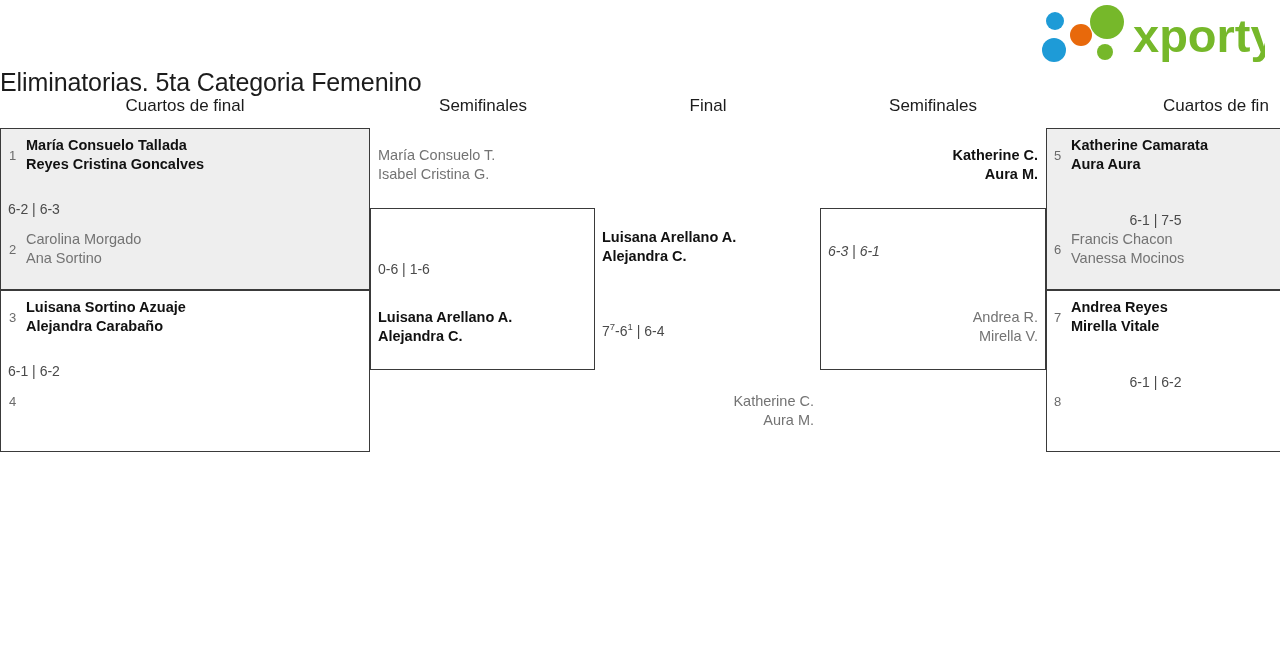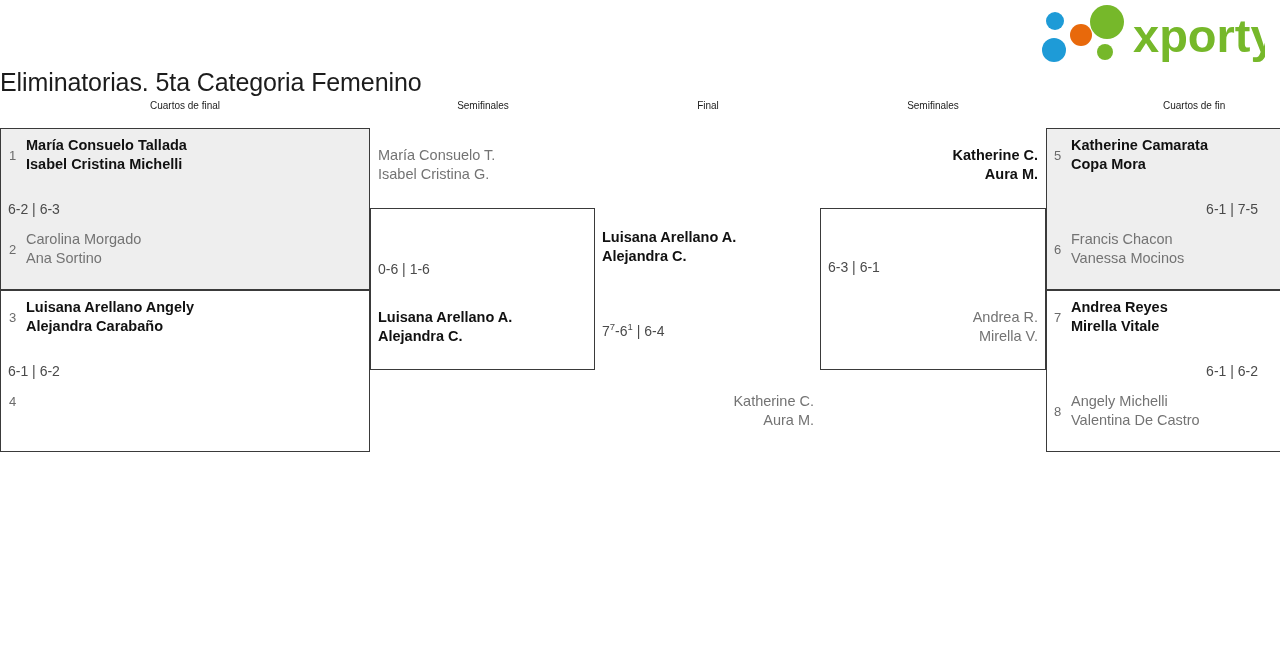--- a/index.html
+++ b/index.html
@@ -44,21 +44,21 @@
     right: 15px; top: 4px;
     width: 232px;
     height: 62px;
   }
   #brand-logo svg { display: block; }
 
   
   .round-header {
     position: absolute;
     top: 96px;
-    font-size: 10px;
+    font-size: 17px;
     font-weight: 400;
     color: #1c1c1c;
     text-align: center;
     white-space: nowrap;
     line-height: 20px;
   }
   #round-header-qf-left   { left: 0px;    width: 370px; }
   #round-header-sf-left   { left: 370px;  width: 226px; }
   #round-header-final     { left: 596px;  width: 224px; }
   #round-header-sf-right  { left: 820px;  width: 226px; }
@@ -109,21 +109,21 @@
     color: #4a4a4a;
     white-space: nowrap;
     line-height: 18px;
   }
   .score sup {
     font-size: 9.5px;
     vertical-align: super;
     line-height: 0;
   }
   .score.center { text-align: left; }
-  .score.right  { text-align: right; }
+  .score.right  { text-align: center; margin-top: 11px; }
 </style>
 </head>
 <body>
 
 <div id="tournament-header">
 
   <div id="tournament-title">
     <span class="title-line">Eliminatorias. 5ta Categoria Femenino</span>
   </div>
 
@@ -147,40 +147,40 @@
 <div class="round-header" id="round-header-final">Final</div>
 <div class="round-header" id="round-header-sf-right">Semifinales</div>
 <div class="round-header" id="round-header-qf-right">Cuartos de fin</div>
 
 <div class="match-box shaded" style="left:0px; top:128px; width:370px; height:162px;"></div>
 
 <div class="competitor winner" style="left:8px; top:136px; width:355px;">
   <span class="seed">1</span>
   <span class="names">
     <span class="nm">María Consuelo Tallada</span>
-    <span class="nm">Isabel Cristina Michelli</span>
+    <span class="nm">Reyes Cristina Goncalves</span>
   </span>
 </div>
 
 <div class="score center" style="left:8px; top:200px; width:355px;">6-2 | 6-3</div>
 
 <div class="competitor loser" style="left:8px; top:230px; width:355px;">
   <span class="seed">2</span>
   <span class="names">
     <span class="nm">Carolina Morgado</span>
     <span class="nm">Ana Sortino</span>
   </span>
 </div>
 
 <div class="match-box" style="left:0px; top:290px; width:370px; height:162px;"></div>
 
 <div class="competitor winner" style="left:8px; top:298px; width:355px;">
   <span class="seed">3</span>
   <span class="names">
-    <span class="nm">Luisana Arellano Angely</span>
+    <span class="nm">Luisana Sortino Azuaje</span>
     <span class="nm">Alejandra Carabaño</span>
   </span>
 </div>
 
 <div class="score center" style="left:8px; top:362px; width:355px;">6-1 | 6-2</div>
 
 <div class="competitor loser" style="left:8px; top:392px; width:355px;">
   <span class="seed">4</span>
 </div>
 
@@ -220,36 +220,36 @@
 
 <div class="match-box" style="left:820px; top:208px; width:226px; height:162px;"></div>
 
 <div class="competitor winner align-right" style="left:828px; top:146px; width:210px;">
   <span class="names">
     <span class="nm">Katherine C.</span>
     <span class="nm">Aura M.</span>
   </span>
 </div>
 
-<div class="score center" style="left:828px; top:258px; width:210px;">6-3 | 6-1</div>
+<div class="score center" style="left:828px; top:242px; width:210px;font-style:italic;">6-3 | 6-1</div>
 
 <div class="competitor loser align-right" style="left:828px; top:308px; width:210px;">
   <span class="names">
     <span class="nm">Andrea R.</span>
     <span class="nm">Mirella V.</span>
   </span>
 </div>
 
 <div class="match-box shaded" style="left:1046px; top:128px; width:370px; height:162px;"></div>
 
 <div class="competitor winner" style="left:1053px; top:136px; width:355px;">
   <span class="seed">5</span>
   <span class="names">
     <span class="nm">Katherine Camarata</span>
-    <span class="nm">Copa Mora</span>
+    <span class="nm">Aura Aura</span>
   </span>
 </div>
 
 <div class="score right" style="left:1053px; top:200px; width:205px;">6-1 | 7-5</div>
 
 <div class="competitor loser" style="left:1053px; top:230px; width:355px;">
   <span class="seed">6</span>
   <span class="names">
     <span class="nm">Francis Chacon</span>
     <span class="nm">Vanessa Mocinos</span>
@@ -263,17 +263,13 @@
   <span class="names">
     <span class="nm">Andrea Reyes</span>
     <span class="nm">Mirella Vitale</span>
   </span>
 </div>
 
 <div class="score right" style="left:1053px; top:362px; width:205px;">6-1 | 6-2</div>
 
 <div class="competitor loser" style="left:1053px; top:392px; width:355px;">
   <span class="seed">8</span>
-  <span class="names">
-    <span class="nm">Angely Michelli</span>
-    <span class="nm">Valentina De Castro</span>
-  </span>
 </div>
 
 </body></html>

